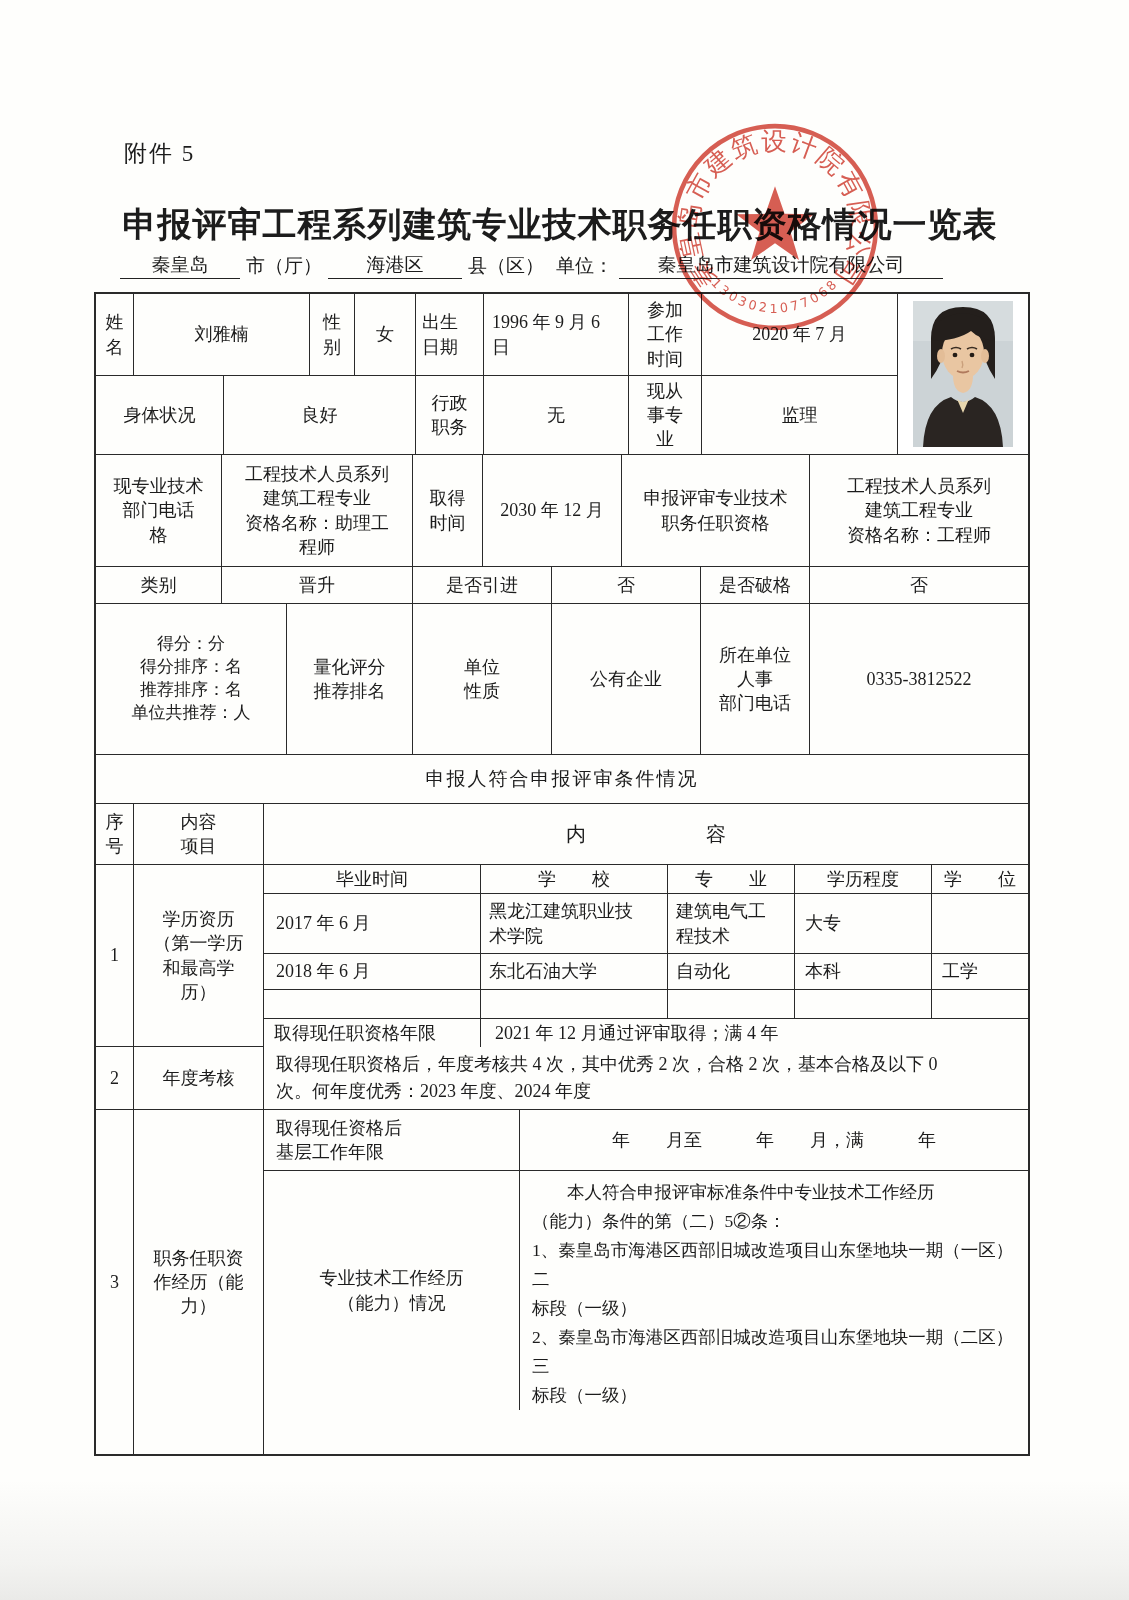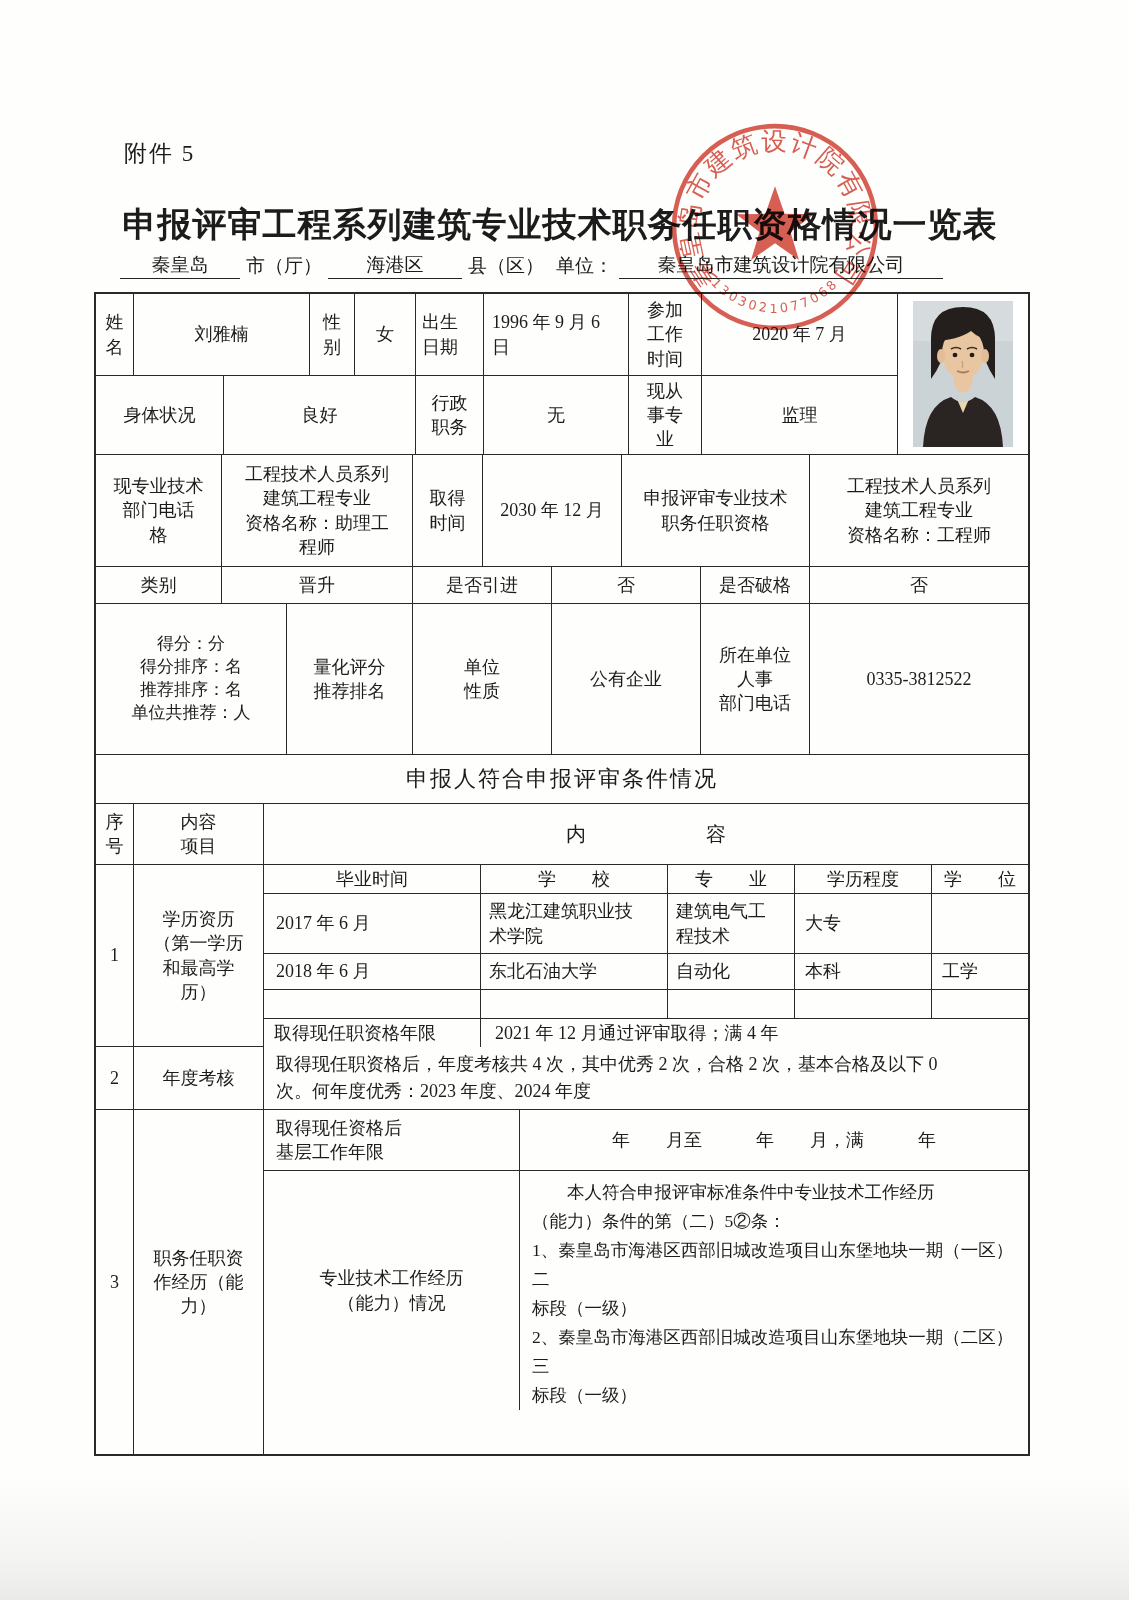--- a/index.html
+++ b/index.html
@@ -23,21 +23,21 @@
   .nr{border-right:none;}
   .nb{border-bottom:none;}
   .left{justify-content:flex-start;text-align:left;}
   .col{display:flex;flex-direction:column;box-sizing:border-box;}
   .photo-cell{position:absolute;left:801px;top:0;width:131px;height:161px;box-sizing:border-box;
       border-left:1.4px solid #2a2a2a;border-bottom:1.4px solid #2a2a2a;background:#fff;
       display:flex;align-items:center;justify-content:center;}
   .stamp{position:absolute;left:668px;top:120px;width:214px;height:214px;opacity:0.82;
       mix-blend-mode:multiply;pointer-events:none;}
   .small{font-size:17px;}
-  .banner{font-size:22px;letter-spacing:2px;}
+  .banner{font-size:19px;letter-spacing:2px;}
   .sec3content{font-size:17.5px;line-height:29px;padding:7px 10px 4px 12px;}
 </style>
 </head>
 <body>
 
 <div class="page">
 
   <div class="attach">附件 5</div>
   <div class="title">申报评审工程系列建筑专业技术职务任职资格情况一览表</div>
 

